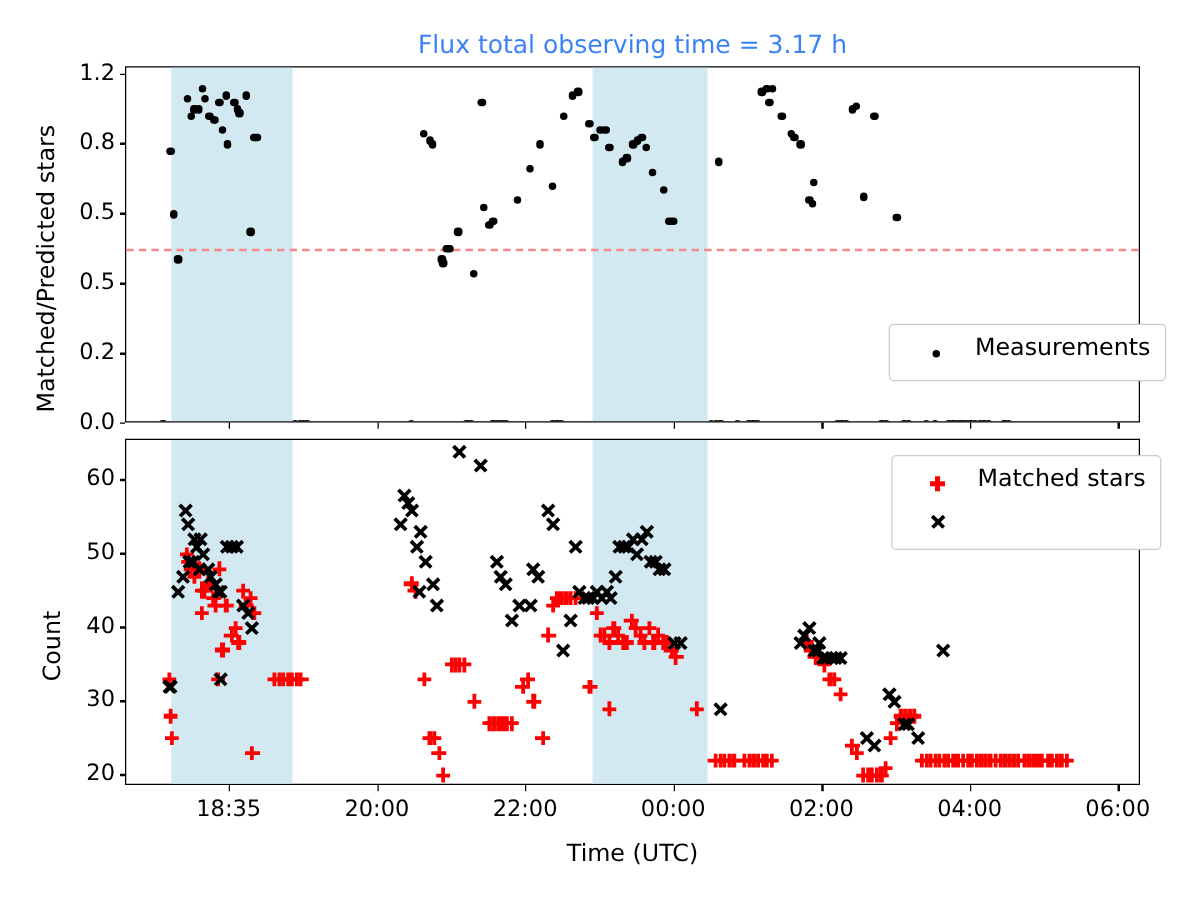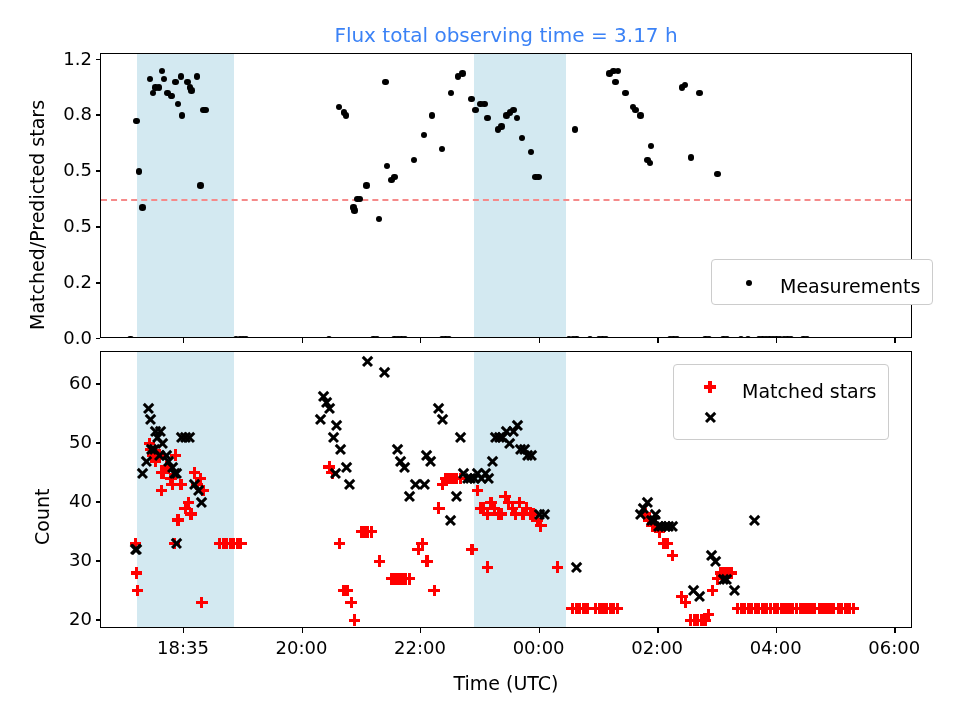--- a/index.html
+++ b/index.html
@@ -38,28 +38,28 @@
   .mk{position:absolute;width:0;height:0;}
   .mk::before,.mk::after{content:"";position:absolute;}
   .mk-x::before,.mk-x::after{width:13px;height:2.6px;left:-6.5px;top:-1.3px;background:#000;}
   .mk-x::before{transform:rotate(45deg);}
   .mk-x::after{transform:rotate(-45deg);}
   .mk-p::before{width:11.5px;height:3.2px;left:-5.75px;top:-1.6px;background:#ff0000;}
   .mk-p::after{width:3.2px;height:11.5px;left:-1.6px;top:-5.75px;background:#ff0000;}
 
   .legend{position:absolute;background:#fff;border:1px solid #cccccc;border-radius:4px;
           padding:7px 12px 7px 10px;box-sizing:border-box;}
-  .legend-row{display:flex;align-items:flex-end;height:30px;}
+  .legend-row{display:flex;align-items:flex-start;height:30px;}
   .legend-key{width:52px;height:30px;position:relative;flex:none;}
   .legend-key .kd{position:absolute;left:24px;top:13px;width:6.4px;height:6.4px;border-radius:50%;background:#000;}
   .legend-key .kl{position:absolute;left:4px;top:14px;width:44px;height:0;border-top:3px dashed #f58a8a;}
   .legend-key .kx{position:absolute;left:26px;top:15px;}
   .legend-label{font-size:19px;color:#000;white-space:nowrap;padding-left:6px;}
   #legend-top{left:711px;top:259px;}
-  #legend-bottom{left:673px;top:364px;}
+  #legend-bottom{left:713px;top:364px;}
 </style>
 </head>
 <body>
 
 <div id="figure">
 
   <div id="fig-title">Flux total observing time = 3.17 h</div>
 
   <div class="ylabel" id="ylabel-top">Matched/Predicted stars</div>
   <div class="ylabel" id="ylabel-bottom">Count</div>

